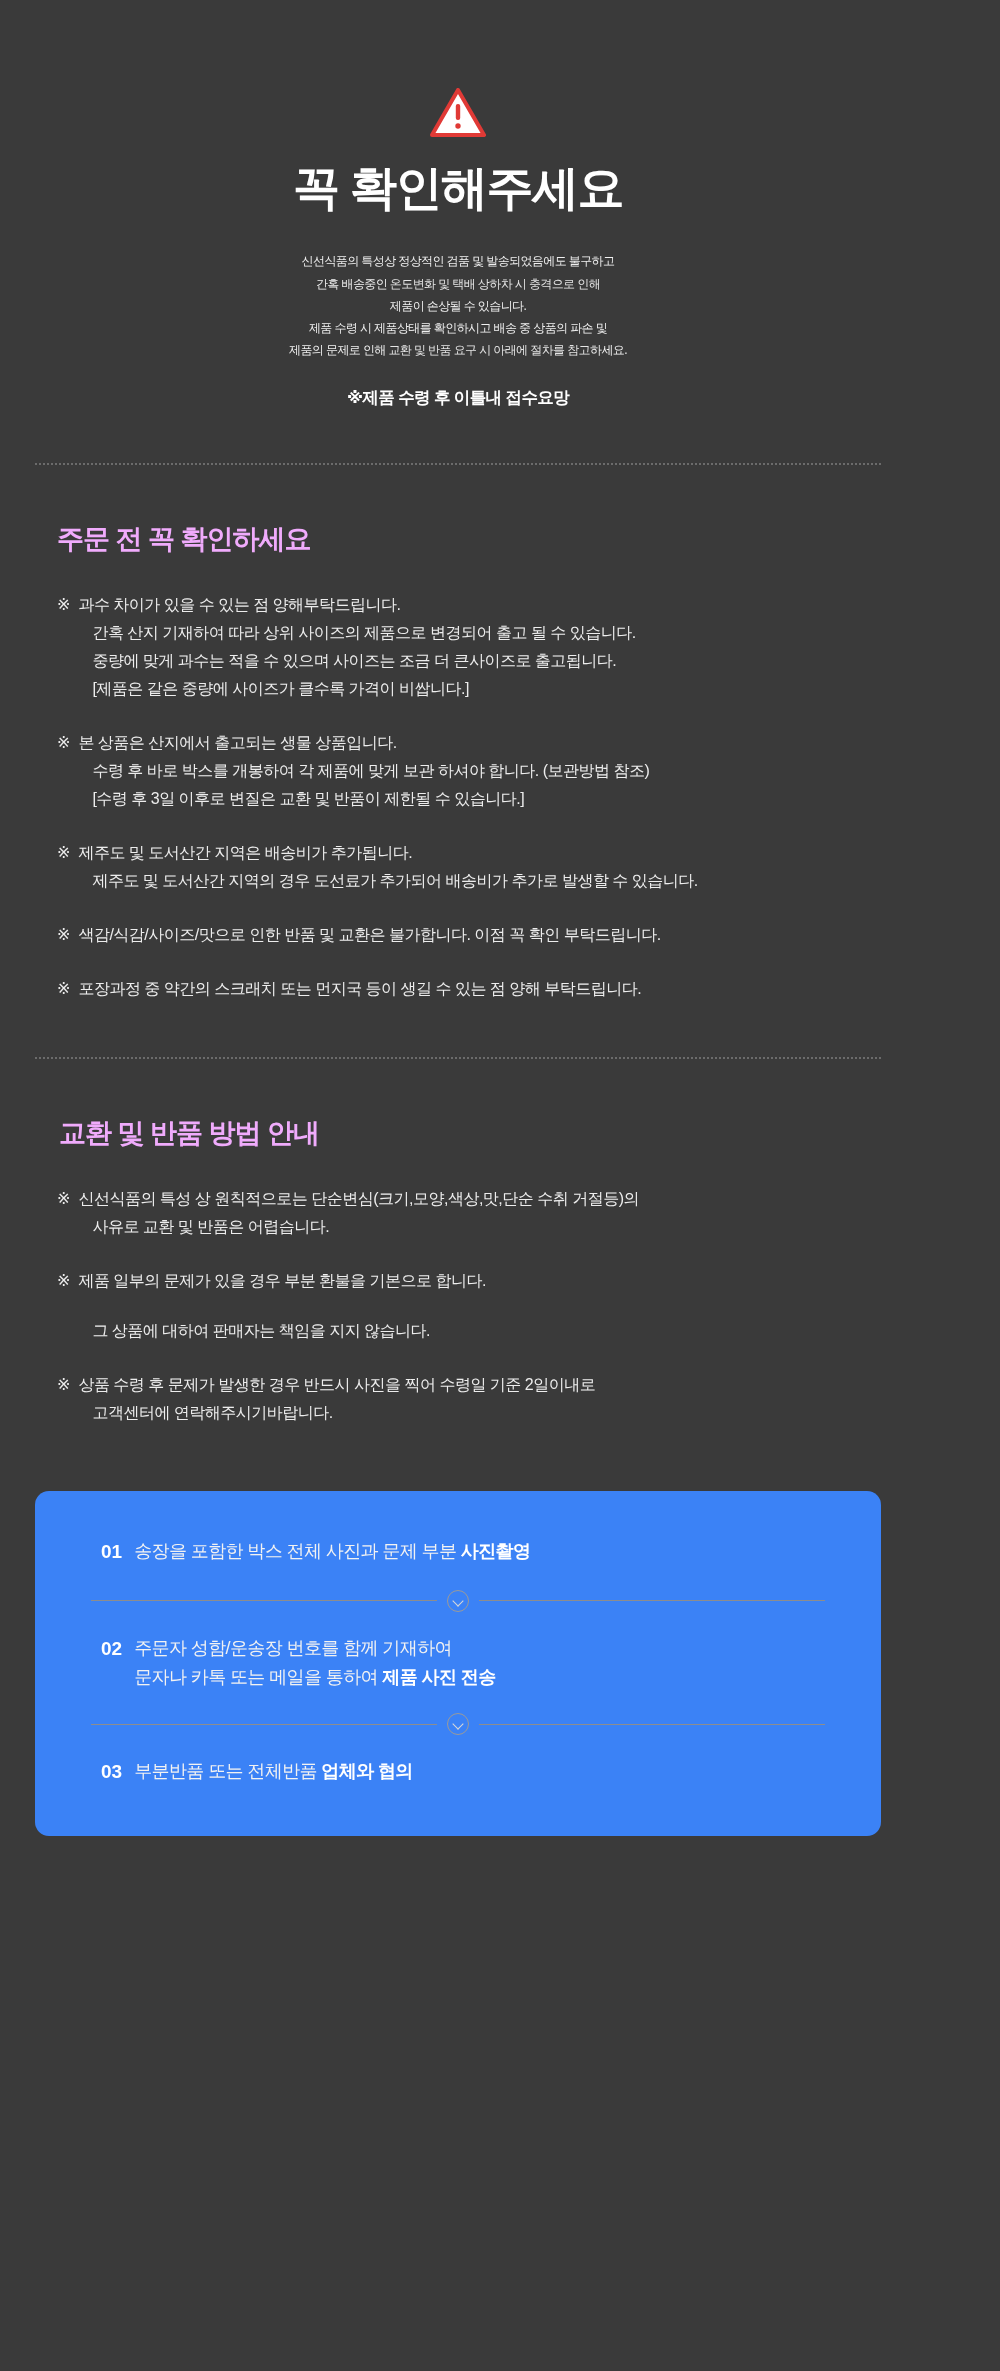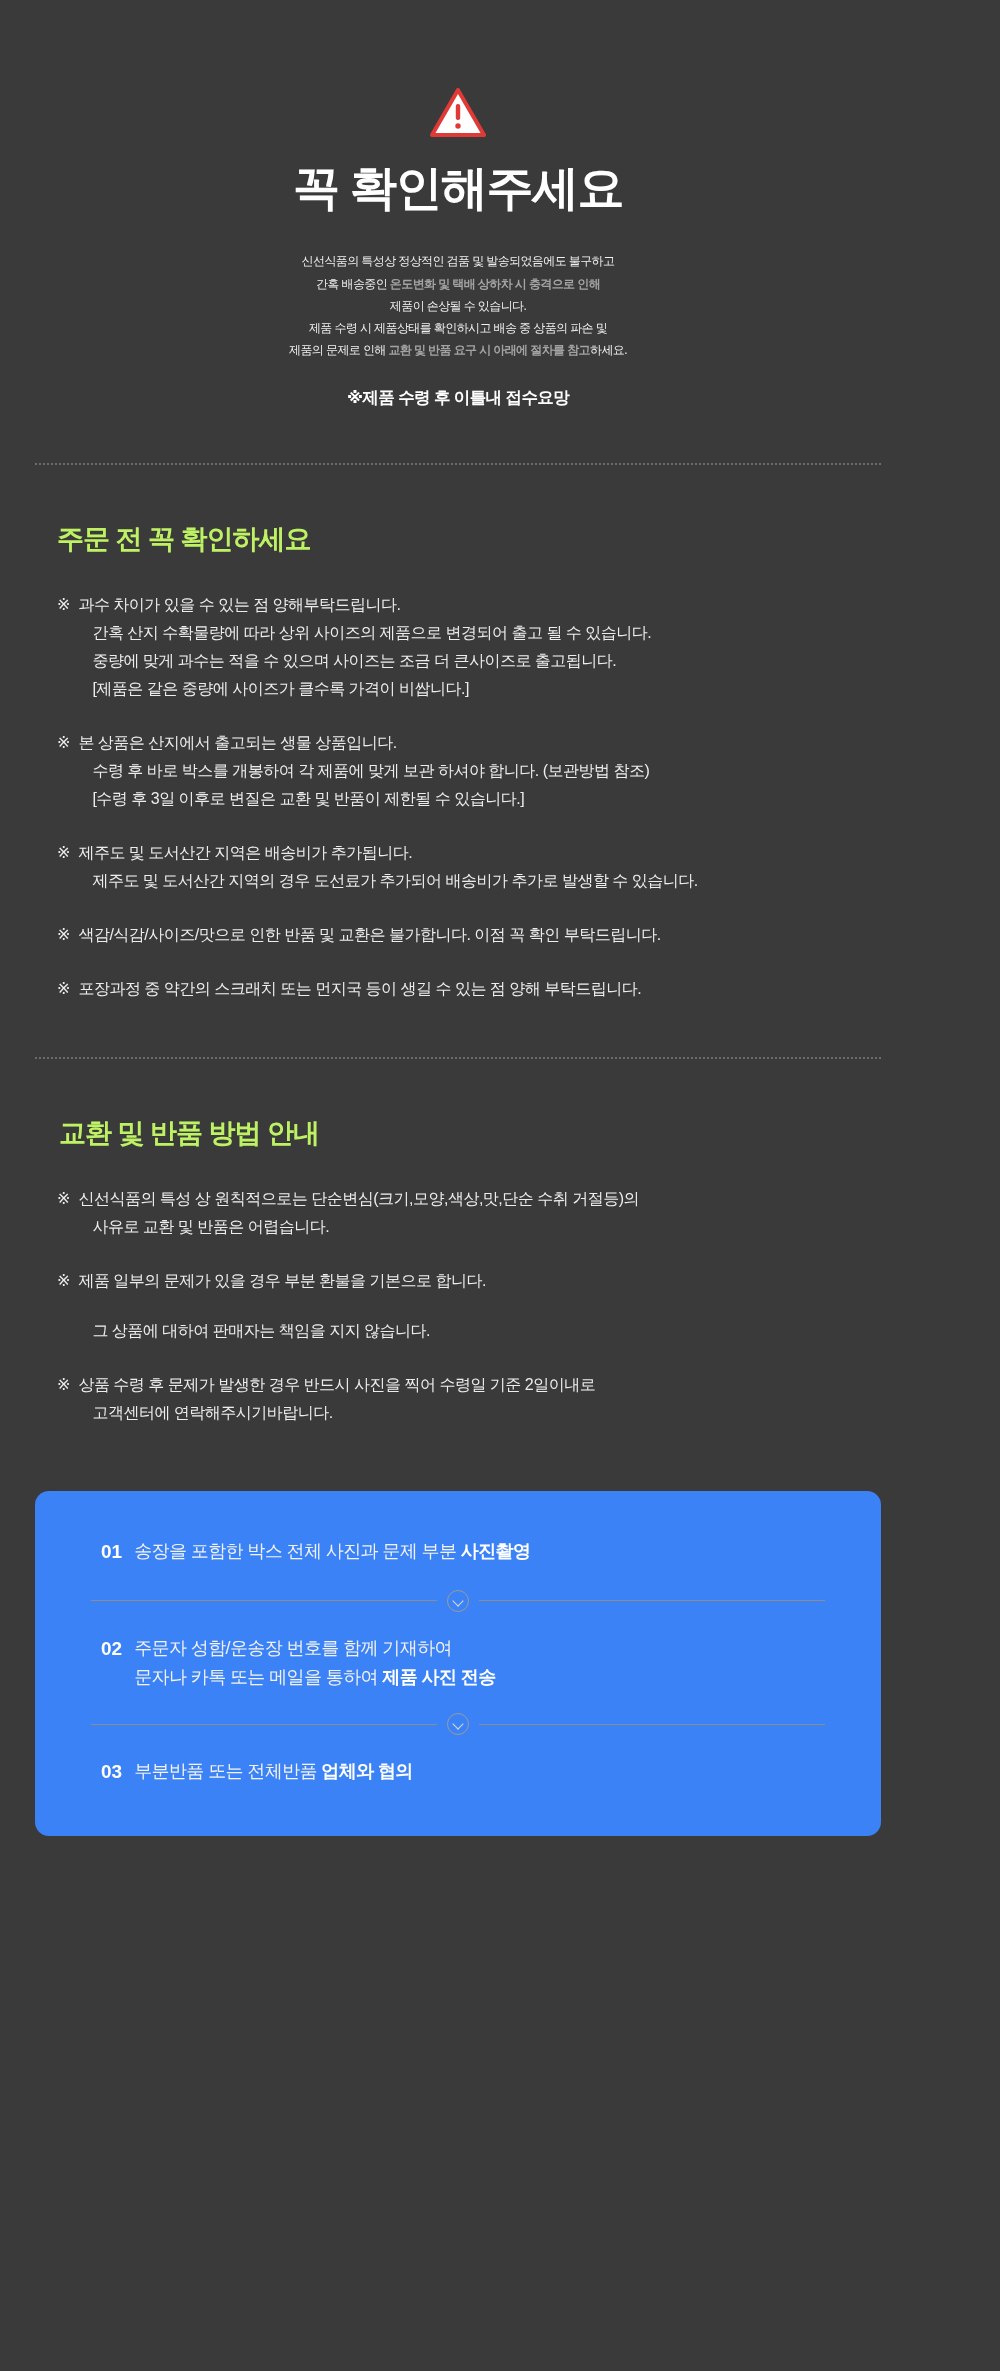--- a/index.html
+++ b/index.html
@@ -42,21 +42,21 @@
     line-height: 1.2;
     color: #ffffff;
   }
   .lead {
     font-size: 12px;
     line-height: 1.85;
     letter-spacing: -0.6px;
     color: #f0f0f0;
     font-weight: normal;
   }
-  .lead .b { font-weight: bold; color: #a3a3a3; }
+  .lead .b { font-weight: normal; color: #e5e5e5; }
   .note-strong {
     margin-top: 26px;
     font-size: 16.5px;
     font-weight: bold;
     letter-spacing: -0.6px;
     color: #ffffff;
   }
 
   
   .sep {
@@ -69,21 +69,21 @@
 
   
   .section {
     width: 846px;
     margin: 0 auto;
   }
   .section-title {
     font-size: 27px;
     font-weight: bold;
     letter-spacing: -1px;
-    color: #bef264;
+    color: #f0abfc;
     margin: 56px 0 34px 0;
     padding-left: 22px;
   }
   .section-title.flush { padding-left: 24px; }
 
   
   .item {
     display: flex;
     align-items: flex-start;
     margin-bottom: 26px;
@@ -198,21 +198,21 @@
 
   <hr class="sep">
 
   <div class="section">
     <h2 class="section-title">주문 전 꼭 확인하세요</h2>
 
     <div class="item">
       <span class="mark">※</span>
       <div class="lines">
         <div class="line">과수 차이가 있을 수 있는 점 양해부탁드립니다.</div>
-        <div class="line indent">간혹 산지 수확물량에 따라 상위 사이즈의 제품으로 변경되어 출고 될 수 있습니다.</div>
+        <div class="line indent">간혹 산지 기재하여 따라 상위 사이즈의 제품으로 변경되어 출고 될 수 있습니다.</div>
         <div class="line indent">중량에 맞게 과수는 적을 수 있으며 사이즈는 조금 더 큰사이즈로 출고됩니다.</div>
         <div class="line indent">[제품은 같은 중량에 사이즈가 클수록 가격이 비쌉니다.]</div>
       </div>
     </div>
 
     <div class="item">
       <span class="mark">※</span>
       <div class="lines">
         <div class="line">본 상품은 산지에서 출고되는 생물 상품입니다.</div>
         <div class="line indent">수령 후 바로 박스를 개봉하여 각 제품에 맞게 보관 하셔야 합니다. (보관방법 참조)</div>

